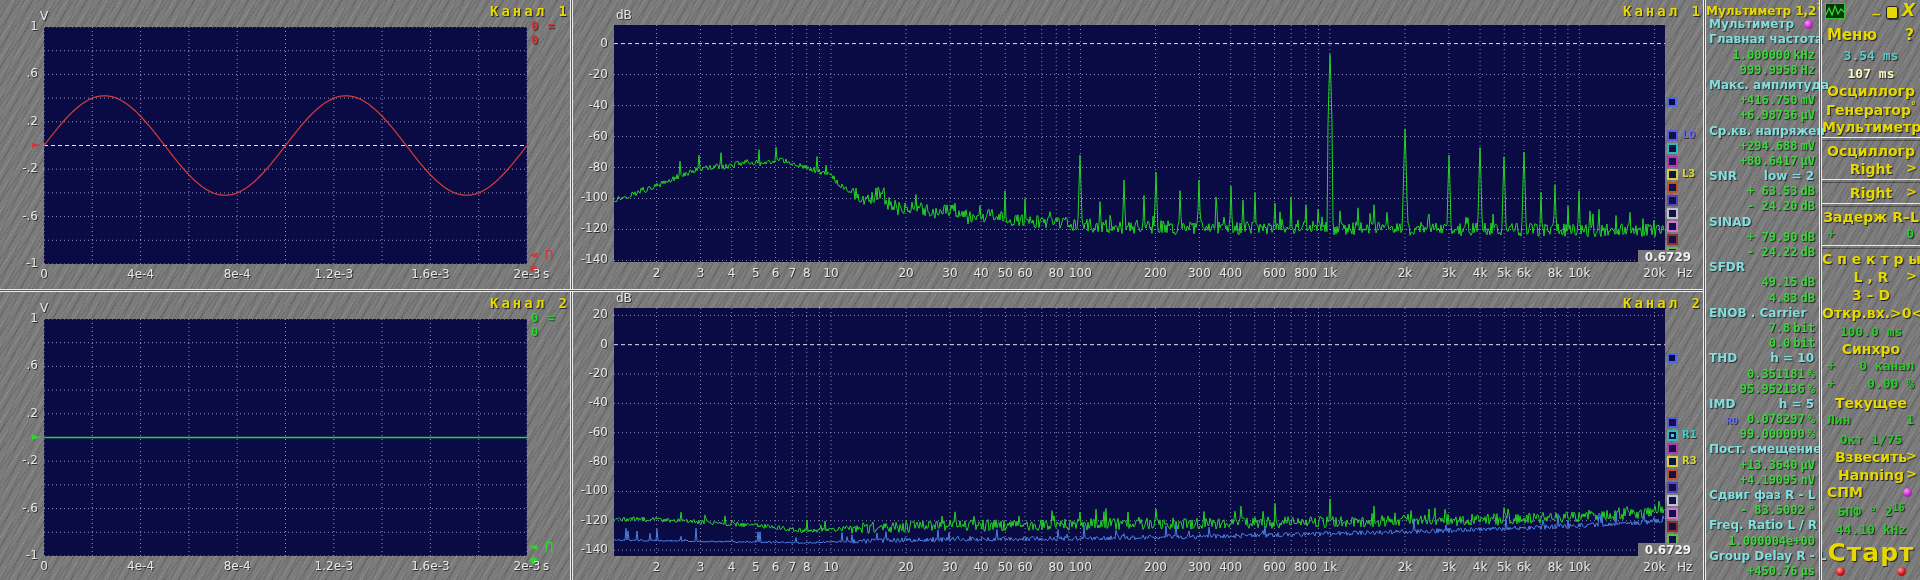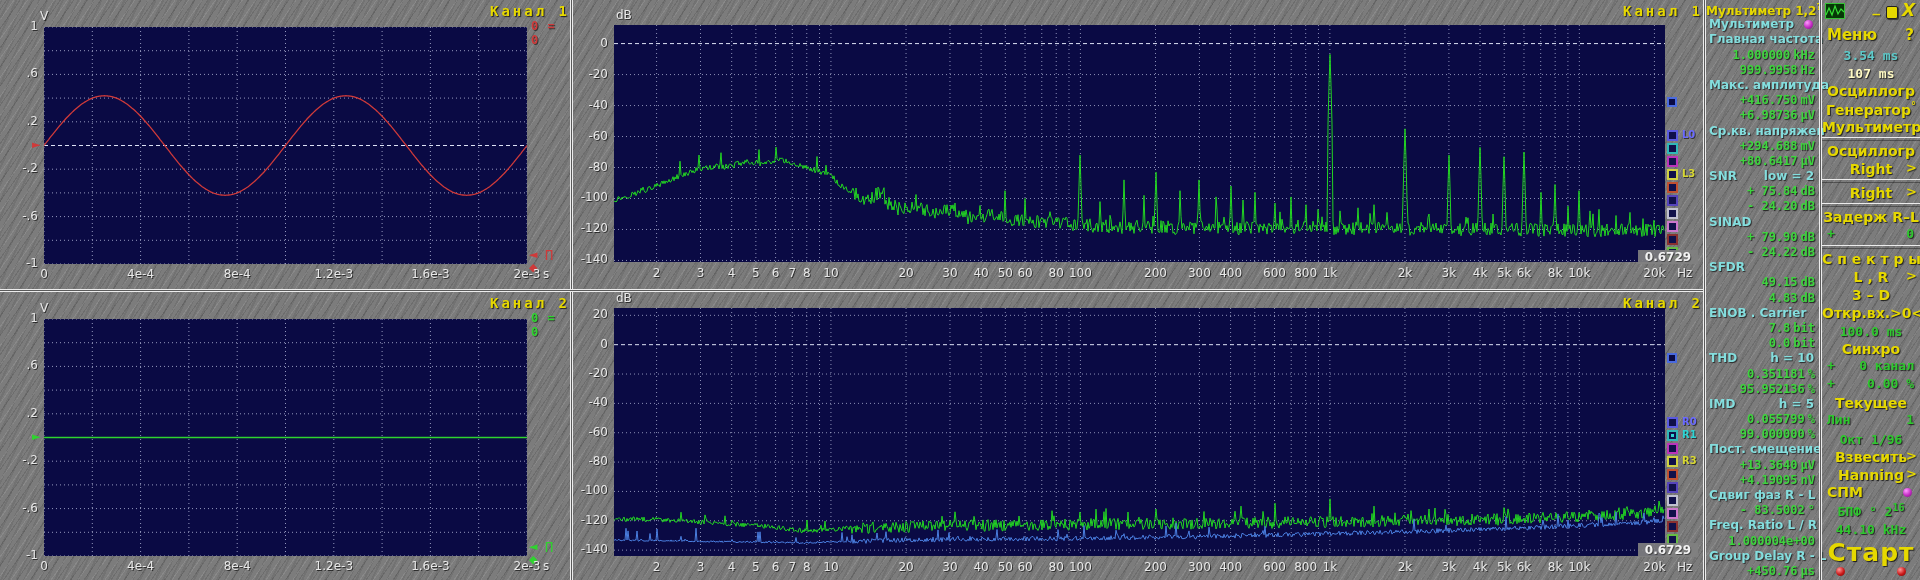--- a/index.html
+++ b/index.html
@@ -371,21 +371,21 @@
     <span class="tick xtick" style="left: 711.696px; top: 268px; width: 40px;">800</span>
     <span class="tick xtick" style="left: 735.871px; top: 268px; width: 40px;">1k</span>
     <span class="tick xtick" style="left: 810.967px; top: 268px; width: 40px;">2k</span>
     <span class="tick xtick" style="left: 854.895px; top: 268px; width: 40px;">3k</span>
     <span class="tick xtick" style="left: 886.062px; top: 268px; width: 40px;">4k</span>
     <span class="tick xtick" style="left: 910.237px; top: 268px; width: 40px;">5k</span>
     <span class="tick xtick" style="left: 929.99px; top: 268px; width: 40px;">6k</span>
     <span class="tick xtick" style="left: 961.157px; top: 268px; width: 40px;">8k</span>
     <span class="tick xtick" style="left: 985.333px; top: 268px; width: 40px;">10k</span>
     <span class="tick xtick" style="left: 1060.43px; top: 268px; width: 40px;">20k</span>
-    <span class="llab" style="left: 1108px; top: 124px; color: rgb(106, 106, 255);">R0</span>
+    <span class="llab" style="left: 1152px; top: 124px; color: rgb(106, 106, 255); font-family: Liberation Mono, monospace;">R0</span>
     <span class="llab" style="left: 1108px; top: 137px; color: rgb(47, 212, 212);">R1</span>
     <span class="llab" style="left: 1108px; top: 163px; color: rgb(216, 216, 51);">R3</span>
     <div class="ltab" style="left: 1093px; top: 61px;"></div>
   </section>
 
 <aside class="panel" id="meas" style="left: 1706px; top: 0px; width: 113px; height: 580px;">
   <div id="mrows">
       <div class="m-row"><span class="m-title">Мультиметр 1,2<span class="m-sup">?</span></span></div>
       <div class="m-row">
         <span class="m-label">Мультиметр</span>
@@ -435,21 +435,21 @@
           <span>+80.6417</span>
           <span>µV</span>
         </span>
       </div>
       <div class="m-row">
         <span class="m-label">SNR</span>
         <span class="m-lr">low = 2</span>
       </div>
       <div class="m-row">
         <span class="m-valwrap">
-          <span>+ 75.84</span>
+          <span>+ 63.53</span>
           <span>dB</span>
         </span>
       </div>
       <div class="m-row">
         <span class="m-valwrap">
           <span>- 24.20</span>
           <span>dB</span>
         </span>
       </div>
       <div class="m-row">
@@ -512,21 +512,21 @@
           <span>95.952136</span>
           <span>%</span>
         </span>
       </div>
       <div class="m-row">
         <span class="m-label">IMD</span>
         <span class="m-lr">h =  5</span>
       </div>
       <div class="m-row">
         <span class="m-valwrap">
-          <span>0.055799</span>
+          <span>0.078297</span>
           <span>%</span>
         </span>
       </div>
       <div class="m-row">
         <span class="m-valwrap">
           <span>99.000000</span>
           <span>%</span>
         </span>
       </div>
       <div class="m-row">
@@ -619,21 +619,21 @@
       </div>
       <div class="c-row k-split">
         <span class="c-val v-green c-left">+</span>
         <span class="c-val v-green c-right">0.00 %</span>
       </div>
       <div class="c-row k-btn"><span class="c-y">Текущее</span></div>
       <div class="c-row k-split">
         <span class="c-val v-green c-left">Лин</span>
         <span class="c-val v-green c-right">1</span>
       </div>
-      <div class="c-row k-val"><span class="c-val v-green">Окт 1/96</span></div>
+      <div class="c-row k-val"><span class="c-val v-green">Окт 1/75</span></div>
       <div class="c-row k-arrow"><span class="c-y">Взвесить</span><span class="c-arrow">&gt;</span></div>
       <div class="c-row k-arrow"><span class="c-y">Hanning</span><span class="c-arrow">&gt;</span></div>
       <div class="c-row k-led">
         <span class="c-y c-left">СПМ</span>
         <span class="led" style="position: absolute; right: 8px; top: 4px; background: radial-gradient(circle at 35% 30%, rgb(255, 154, 255), rgb(194, 42, 194) 55%, rgb(110, 16, 110));"></span>
       </div>
       <div class="c-row k-fft"><span class="c-val v-green">БПФ ° 2<span class="c-sup v-green">16</span></span></div>
       <div class="c-row k-val"><span class="c-val v-green">44.10 kHz</span></div>
       <div class="c-row k-start"><span class="c-y">Старт</span></div>
       <div class="c-row k-leds">

